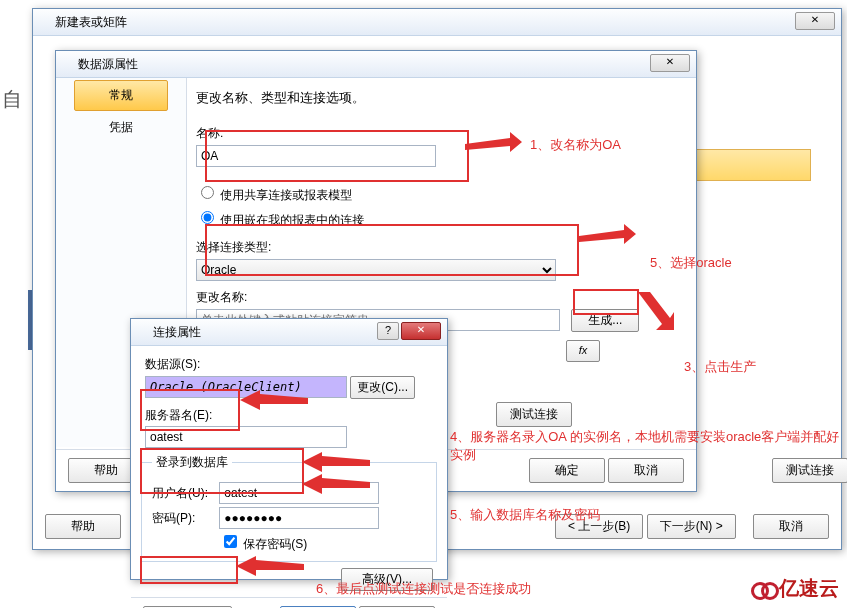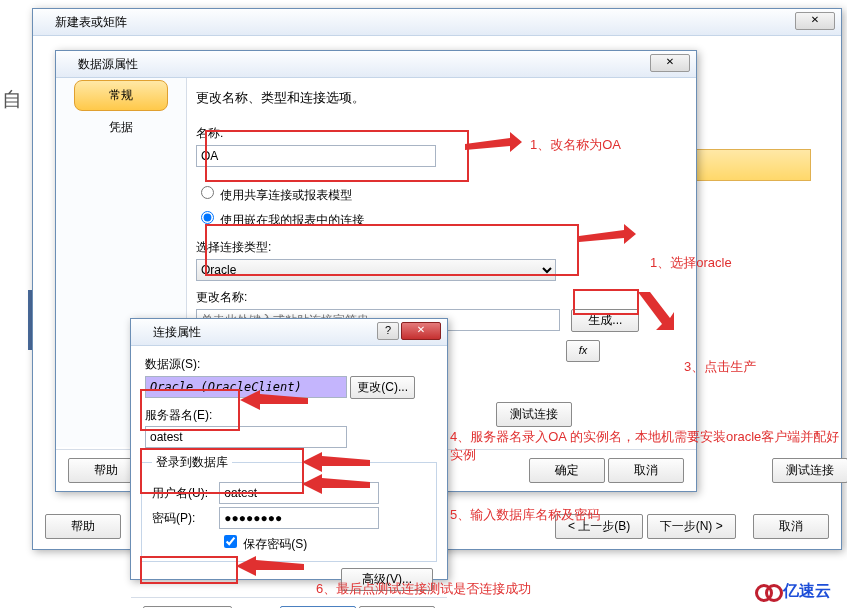--- a/index.html
+++ b/index.html
@@ -10,22 +10,22 @@
 input[type=text],input[type=password]{border:1px solid #a8b4c4;padding:2px 4px;font-size:12px;height:16px}
 select{border:1px solid #a8b4c4;font-size:12px;height:22px;background:linear-gradient(#fafafa,#e8e8e8)}
 .redbox{border:2px solid #e03030;position:absolute;pointer-events:none}
 .arrow{position:absolute;pointer-events:none}
 .anntext{position:absolute;color:#e03030;font-size:13px;pointer-events:none}
 .help-icon{position:absolute;right:48px;top:3px;width:20px;height:16px;border:1px solid #999;background:linear-gradient(#f5f5f5,#ddd);text-align:center;font-size:11px;line-height:14px;border-radius:2px}
 fieldset{border:1px solid #c5d5e8;margin:6px 10px;padding:8px 10px}
 legend{font-size:12px;padding:0 4px}
 .radio-row{margin:4px 0}
 .sidebar-item{padding:6px 18px;cursor:pointer;text-align:center}
-.sidebar-item.active{background:linear-gradient(#ffe8a6,#ffc94a);border:1px solid #e0a030;border-radius:8px;margin:2px 18px}
-.logo{position:absolute;right:16px;bottom:6px;font-size:16px;color:#1d4ed8;font-weight:bold}
+.sidebar-item.active{background:linear-gradient(#ffe8a6,#ffc94a);border:1px solid #e0a030;border-radius:2px;margin:2px 18px}
+.logo{position:absolute;right:8px;bottom:6px;font-size:20px;color:#b91c1c;font-weight:bold}
 .logo-icon{display:inline-block;width:28px;height:20px;position:relative;vertical-align:middle}
 .logo-icon::before,.logo-icon::after{content:"";position:absolute;width:12px;height:12px;border:3px solid #c02030;border-radius:50%}
 .logo-icon::before{left:0;top:2px}
 .logo-icon::after{left:10px;top:2px}
 .fx-btn{width:32px;height:20px;border:1px solid #8a8a8a;background:linear-gradient(#fdfdfd,#e9e9e9);font-style:italic;font-size:11px;text-align:center;line-height:18px;border-radius:2px}
 </style>
 </head>
 <body>
 
 <div style="position:absolute;left:2px;top:86px;font-size:20px;color:#555">自</div>
@@ -158,21 +158,21 @@
     <polygon points="68,8 20,4 20,0 0,10 20,20 20,14 68,14" fill="#e03030"></polygon>
   </svg>
 <svg class="arrow" style="left:302px;top:474px;width:70px;height:26px">
     <polygon points="68,8 20,4 20,0 0,10 20,20 20,14 68,14" fill="#e03030"></polygon>
   </svg>
 <svg class="arrow" style="left:236px;top:556px;width:70px;height:26px">
     <polygon points="68,8 20,4 20,0 0,10 20,20 20,14 68,14" fill="#e03030"></polygon>
   </svg>
 
 <div class="anntext" style="left:530px;top:136px">1、改名称为OA</div>
-<div class="anntext" style="left:650px;top:254px">1、选择oracle</div>
+<div class="anntext" style="left:650px;top:254px">5、选择oracle</div>
 <div class="anntext" style="left:684px;top:358px">3、点击生产</div>
 <div class="anntext" style="left:450px;top:428px;width:400px">4、服务器名录入OA 的实例名，本地机需要安装oracle客户端并配好实例</div>
 <div class="anntext" style="left:450px;top:506px">5、输入数据库名称及密码</div>
 <div class="anntext" style="left:316px;top:580px">6、最后点测试连接测试是否连接成功</div>
 
 <div class="logo">
   <span class="logo-icon"></span><span>亿速云</span>
 </div>
 
 </body></html>

